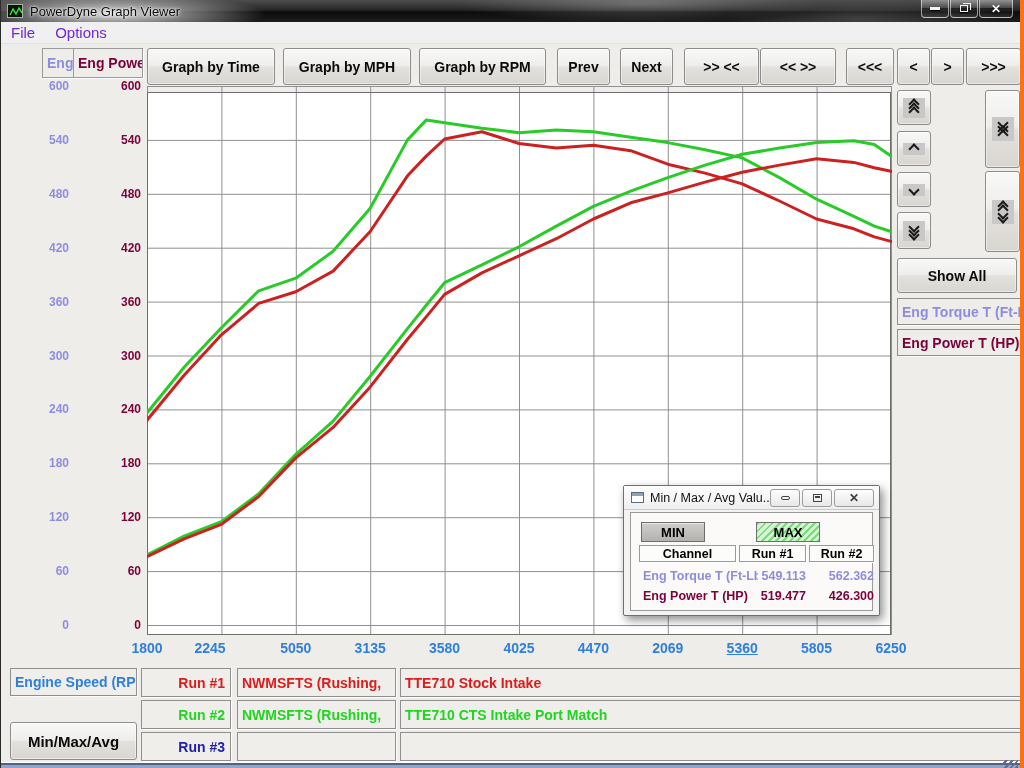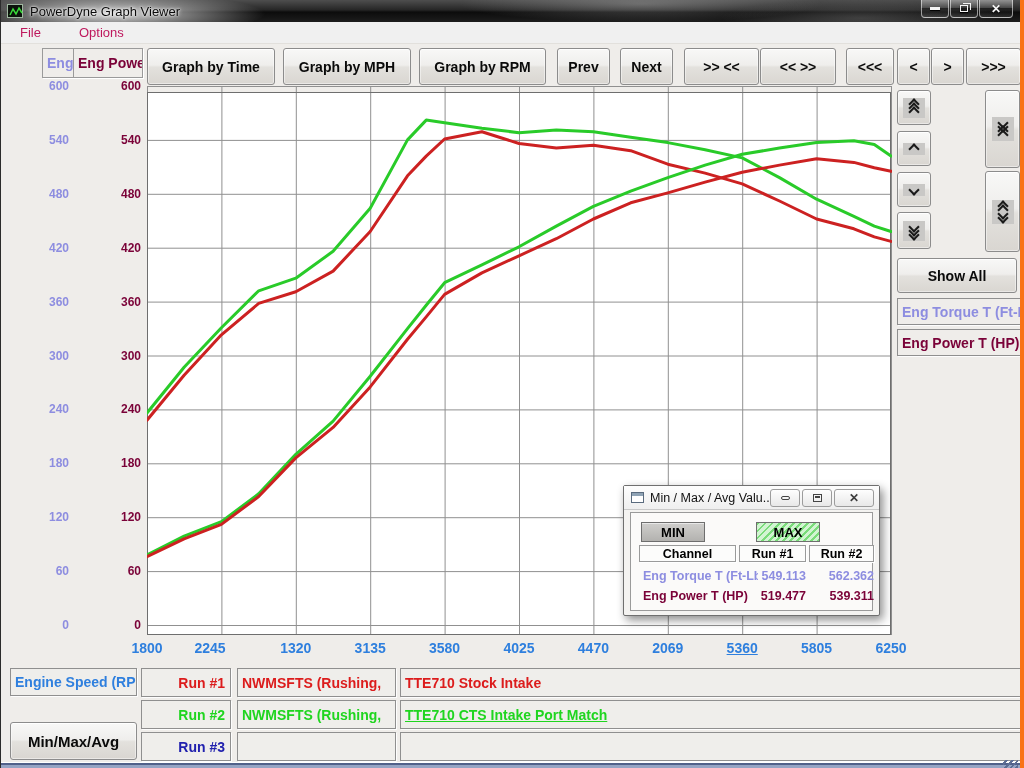--- a/index.html
+++ b/index.html
@@ -21,21 +21,21 @@
   .capbtn{height:18px;border:1px solid rgba(255,255,255,.55);border-top:none;border-radius:0 0 4px 4px;
     background:linear-gradient(180deg,rgba(255,255,255,.38),rgba(255,255,255,.12) 45%,rgba(0,0,0,.28) 50%,rgba(255,255,255,.10));
     display:flex;align-items:center;justify-content:center;margin-left:1px;}
   .capbtn .bar{width:10px;height:3px;background:#f4f4f4;box-shadow:0 1px 1px #000;}
   .capbtn .rsq{width:8px;height:7px;border:1px solid #f4f4f4;box-shadow:0 1px 1px #000;position:relative;background:rgba(0,0,0,.2);}
   .capbtn .rsq:before{content:"";position:absolute;left:2px;top:-3px;width:7px;height:6px;border:1px solid #f4f4f4;border-bottom:none;border-left:none;}
   .capbtn .x{color:#f4f4f4;font-size:12px;font-weight:bold;text-shadow:0 1px 1px #000;line-height:1;}
 
   
   #menubar{position:absolute;left:0;top:22px;width:1024px;height:22px;background:#F0F0F0;border-bottom:1px solid #E2E0DC;display:flex;align-items:center;}
-  .menu-item{font-size:13px;color:#be185d;padding:0 19px;}
+  .menu-item{font-size:15px;color:#6d28d9;padding:0 10px;}
 
   
   .btn{position:absolute;border:1px solid #8C8C8C;border-radius:3px;
     background:linear-gradient(180deg,#F8F8F7,#EFEEEC 46%,#E3E1DD 52%,#D9D6D1);
     box-shadow:inset 0 1px 0 #fff, inset 0 0 0 1px rgba(255,255,255,.45);
     display:flex;align-items:center;justify-content:center;
     font-weight:bold;font-size:14px;color:#0a0a0a;cursor:default;}
   .field{position:absolute;background:#EFEEEB;border:1px solid #8F8F8F;box-shadow:1px 1px 0 #FDFDFD;
     display:flex;align-items:center;font-weight:bold;font-size:14px;white-space:nowrap;overflow:hidden;padding:0 4px;}
   .tab{position:absolute;top:48px;height:30px;border:1px solid #9a9a9a;background:#EFEDEA;box-shadow:1px 1px 0 #fff;
@@ -212,21 +212,21 @@
       <line x1="0" y1="539.5" x2="744" y2="539.5" stroke="#909090" stroke-width="1"></line>
       <rect x="0.5" y="6.5" width="743" height="542" fill="none" stroke="#6E6E6E" stroke-width="1"></rect>
       <polyline points="0.0,327.0 37.1,281.2 74.4,241.7 111.7,204.8 148.8,192.2 186.1,165.3 223.2,122.2 260.5,53.9 279.2,34.1 297.6,36.8 334.9,42.2 372.0,46.7 409.3,44.0 446.4,45.8 483.7,51.2 520.8,56.6 558.1,63.8 595.2,71.9 632.5,91.6 669.6,113.2 706.9,130.3 727.3,140.1 744.0,145.5" fill="none" stroke="#29CB29" stroke-width="3" stroke-linejoin="round" stroke-linecap="round"></polyline>
       <polyline points="0.0,334.2 37.1,289.3 74.4,248.8 111.7,217.4 148.8,205.7 186.1,185.1 223.2,145.5 260.5,89.8 279.2,70.1 297.6,53.0 334.9,45.8 372.0,57.5 409.3,62.0 446.4,59.3 483.7,64.7 520.8,78.2 558.1,87.1 595.2,97.9 632.5,115.0 669.6,133.0 706.9,142.8 727.3,150.9 744.0,155.4" fill="none" stroke="#CC2121" stroke-width="3" stroke-linejoin="round" stroke-linecap="round"></polyline>
       <polyline points="0.0,468.9 37.1,450.1 74.4,435.7 111.7,407.8 148.8,368.3 186.1,335.1 223.2,290.2 260.5,242.6 279.2,219.2 297.6,196.7 334.9,178.8 372.0,160.8 409.3,140.1 446.4,120.4 483.7,105.1 520.8,91.6 558.1,79.1 595.2,68.3 632.5,62.0 669.6,56.6 706.9,54.8 727.3,58.4 744.0,70.1" fill="none" stroke="#29CB29" stroke-width="3" stroke-linejoin="round" stroke-linecap="round"></polyline>
       <polyline points="0.0,470.7 37.1,452.8 74.4,438.4 111.7,410.5 148.8,371.9 186.1,341.4 223.2,300.9 260.5,253.3 279.2,230.9 297.6,208.4 334.9,186.9 372.0,169.8 409.3,152.7 446.4,133.0 483.7,116.8 520.8,106.9 558.1,96.1 595.2,86.2 632.5,79.1 669.6,72.8 706.9,76.4 727.3,81.7 744.0,85.3" fill="none" stroke="#CC2121" stroke-width="3" stroke-linejoin="round" stroke-linecap="round"></polyline>
     </svg>
   <div id="xaxis">
       <div class="xlab" style="left: 116px;">1800</div>
       <div class="xlab" style="left: 179px;">2245</div>
-      <div class="xlab" style="left: 264.8px;">1320</div>
+      <div class="xlab" style="left: 264.8px;">5050</div>
       <div class="xlab" style="left: 339.2px;">3135</div>
       <div class="xlab" style="left: 413.6px;">3580</div>
       <div class="xlab" style="left: 488px;">4025</div>
       <div class="xlab" style="left: 562.4px;">4470</div>
       <div class="xlab" style="left: 636.8px;">2069</div>
       <div class="xlab" style="left: 711.2px; text-decoration: underline;">5360</div>
       <div class="xlab" style="left: 785.6px;">5805</div>
       <div class="xlab" style="left: 860px;">6250</div>
     </div>
 
@@ -277,21 +277,21 @@
   <div class="field chan-label" id="chan-power">Eng Power T (HP)</div>
 
   <div class="field" id="eng-speed">Engine Speed (RPM)</div>
   <div class="btn" id="minmax-btn">Min/Max/Avg</div>
   <div id="bottom-rows">
       <div class="field runlab row0" style="color: rgb(220, 28, 28);">Run #1</div>
       <div class="field opbox row0" style="color: rgb(220, 28, 28);">NWMSFTS (Rushing,</div>
       <div class="field combox row0" style="color: rgb(220, 28, 28);">TTE710 Stock Intake</div>
       <div class="field runlab row1" style="color: rgb(31, 213, 31);">Run #2</div>
       <div class="field opbox row1" style="color: rgb(31, 213, 31);">NWMSFTS (Rushing,</div>
-      <div class="field combox row1" style="color: rgb(31, 213, 31); text-decoration: underline;">TTE710 CTS Intake Port Match</div>
+      <div class="field combox row1" style="color: rgb(31, 213, 31);">TTE710 CTS Intake Port Match</div>
       <div class="field runlab row2" style="color: rgb(33, 33, 174);">Run #3</div>
       <div class="field opbox row2" style="color: rgb(33, 33, 174);"></div>
       <div class="field combox row2" style="color: rgb(33, 33, 174);"></div>
     </div>
 
   <div id="mmwin">
     <div id="mm-titlebar">
       <div id="mm-icon"></div>
       <span id="mm-title">Min / Max / Avg Valu...</span>
       <div id="mm-caps">
@@ -314,21 +314,21 @@
       <div class="mm-hdr mm-h2">Run #2</div>
       <div id="mm-rows">
           <div class="mm-row mm-r0" style="color: rgb(141, 141, 224);">
             <div class="mm-chan">Eng Torque T (Ft-Lbs)</div>
             <div class="mm-v1">549.113</div>
             <div class="mm-v2">562.362</div>
           </div>
           <div class="mm-row mm-r1" style="color: rgb(122, 2, 56);">
             <div class="mm-chan">Eng Power T (HP)</div>
             <div class="mm-v1">519.477</div>
-            <div class="mm-v2">539.311</div>
+            <div class="mm-v2">426.300</div>
           </div>
         </div>
     </div>
   </div>
 
   <div id="bottom-strip"></div>
   <div id="grip"></div>
 </div>
 
 </body></html>

